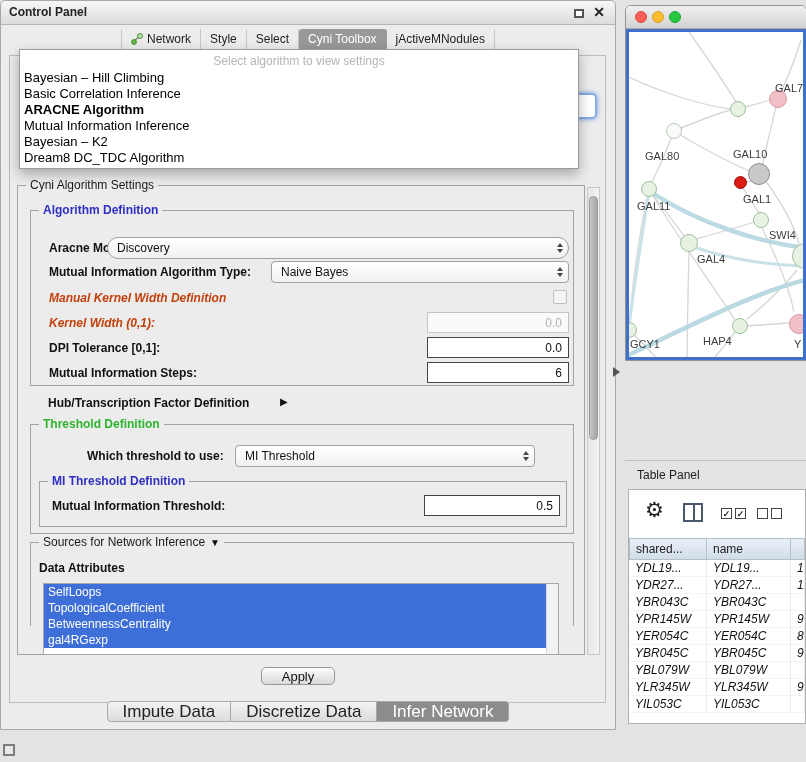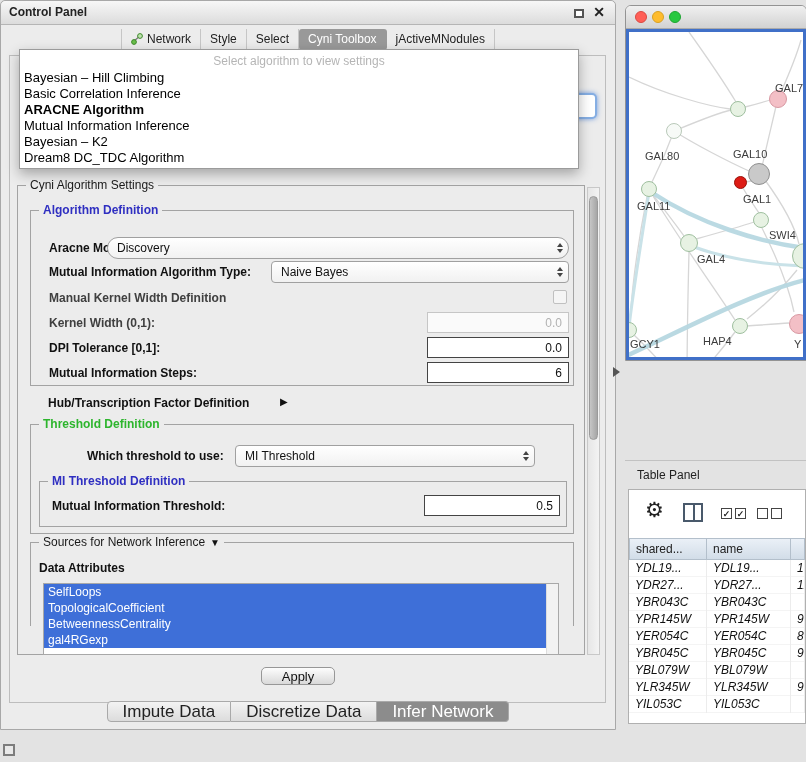--- a/index.html
+++ b/index.html
@@ -27,21 +27,21 @@
          border:1px solid #bdbdbd; background:#ececec; }
 
   
   .group { position:absolute; border:1px solid #a3a3a3; }
   .gtitle { position:absolute; top:-8px; left:8px; background:#ececec; padding:0 4px;
          font-size:12px; color:#1a1a1a; white-space:nowrap; }
   .gtitle.b { color:#2f2fc1; font-weight:bold; }
   .gtitle.g { color:#2db52d; font-weight:bold; }
 
   .row-label { position:absolute; font-size:12px; font-weight:bold; color:#111; white-space:nowrap; }
-  .row-label.dis { color:#404040; }
+  .row-label.dis { color:#c2410c;font-style:italic; }
 
   .combo { position:absolute; height:22px; background:linear-gradient(#ffffff,#f1f1f1);
          border:1px solid #a0a0a0; border-radius:4px; display:flex; align-items:center; }
   .combo-text { flex:1; font-size:12px; color:#111; padding-left:9px; white-space:nowrap; overflow:hidden; }
   .combo-arr { width:16px; display:flex; flex-direction:column; align-items:center; justify-content:center; gap:2px; }
   .combo-arr i { display:block; width:0; height:0; border-left:3.5px solid transparent; border-right:3.5px solid transparent; }
   .combo-arr .up { border-bottom:4px solid #444; }
   .combo-arr .dn { border-top:4px solid #444; }
 
   .tf { position:absolute; height:21px; border:1px solid #444; background:#fff; font-size:12px;

